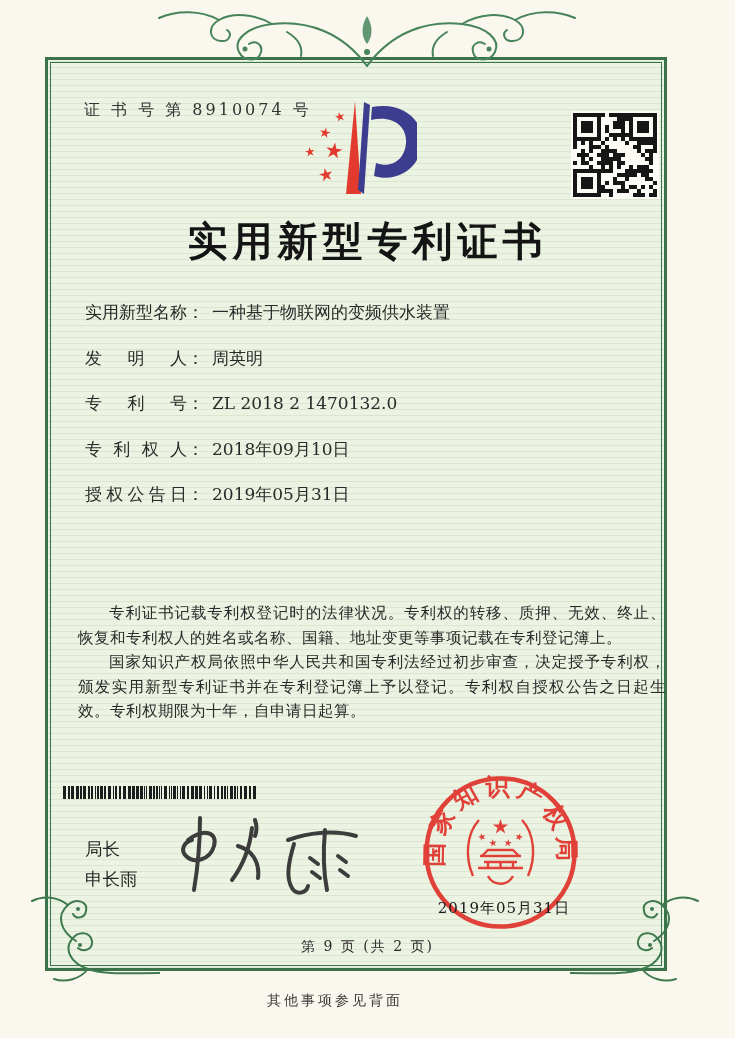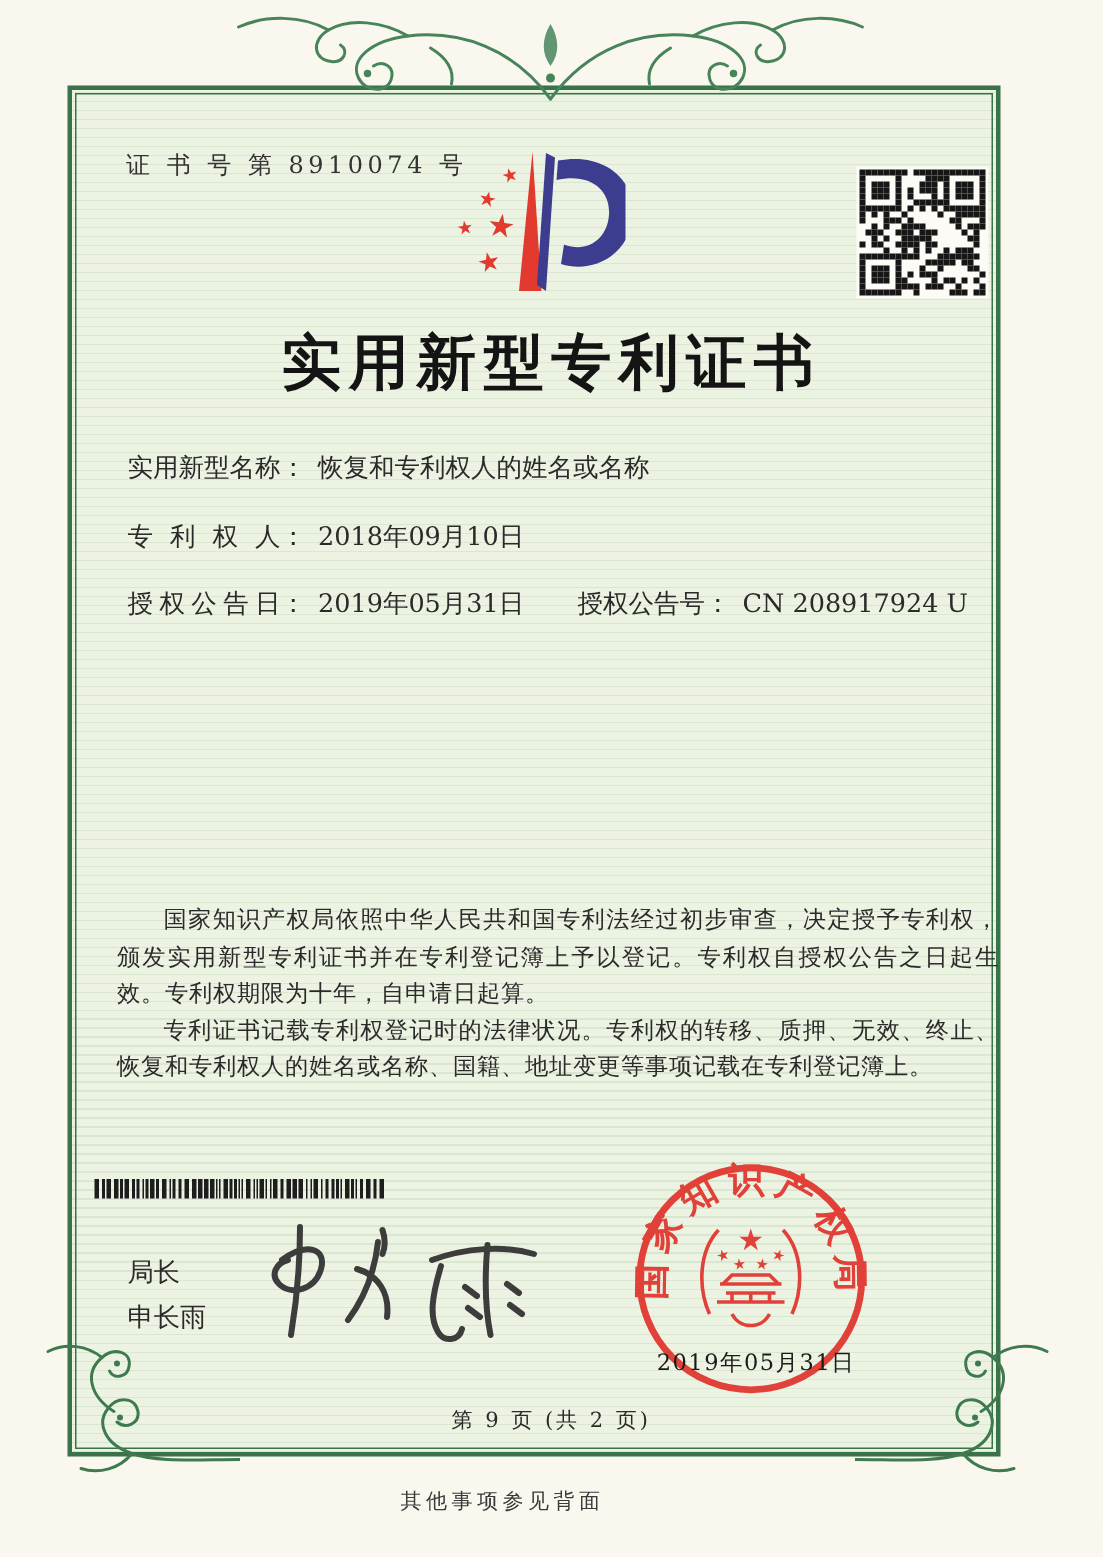--- a/index.html
+++ b/index.html
@@ -556,36 +556,39 @@
     <div class="d"></div>
     <div class=""></div>
     <div class="d"></div>
     <div class="d"></div>
   </div>
 
 <div class="abs title">实用新型专利证书</div>
 
 <div class="abs fields">
   <div class="row">
-    <span class="flabel">实用新型名称</span><span class="fcolon">：</span><span class="fval">恢复和专利权人的姓名或名称</span>
+    <span class="flabel">实用新型名称</span><span class="fcolon">：</span><span class="fval">一种基于物联网的变频供水装置</span>
+  </div>
+  <div class="row">
+    <span class="flabel">发明人</span><span class="fcolon">：</span><span class="fval">周英明</span>
+  </div>
+  <div class="row">
+    <span class="flabel">专利号</span><span class="fcolon">：</span><span class="fval">ZL 2018 2 1470132.0</span>
   </div>
   <div class="row">
     <span class="flabel">专利权人</span><span class="fcolon">：</span><span class="fval">2018年09月10日</span>
   </div>
   <div class="row">
     <span class="flabel">授权公告日</span><span class="fcolon">：</span><span class="fval">2019年05月31日</span>
-    <span class="pair2">
-      <span>授权公告号</span><span>：</span><span class="fval">CN 208917924 U</span>
-    </span>
   </div>
 </div>
 
 <div class="abs paras">
+  <p>专利证书记载专利权登记时的法律状况。专利权的转移、质押、无效、终止、恢复和专利权人的姓名或名称、国籍、地址变更等事项记载在专利登记簿上。</p>
   <p>国家知识产权局依照中华人民共和国专利法经过初步审查，决定授予专利权，颁发实用新型专利证书并在专利登记簿上予以登记。专利权自授权公告之日起生效。专利权期限为十年，自申请日起算。</p>
-  <p>专利证书记载专利权登记时的法律状况。专利权的转移、质押、无效、终止、恢复和专利权人的姓名或名称、国籍、地址变更等事项记载在专利登记簿上。</p>
 </div>
 
 <div class="abs barcode">
     <div class="b" style="width:3px"></div>
     <div class="" style="width:2px"></div>
     <div class="b" style="width:2px"></div>
     <div class="" style="width:1px"></div>
     <div class="b" style="width:3px"></div>
     <div class="" style="width:2px"></div>
     <div class="b" style="width:3px"></div>

